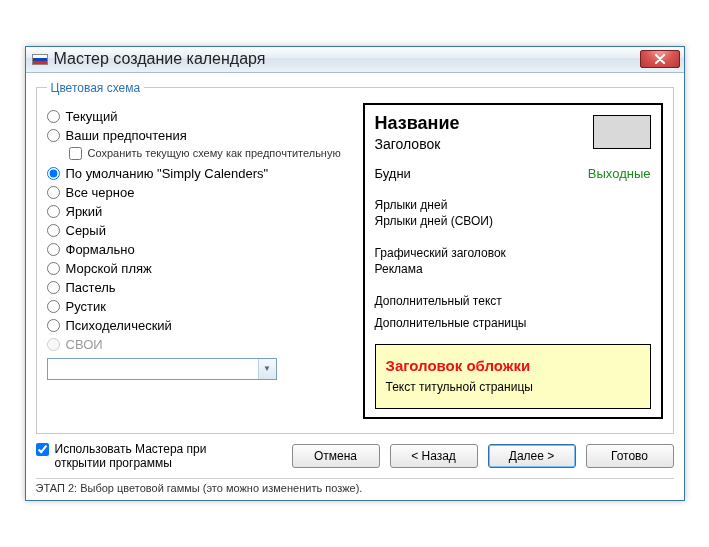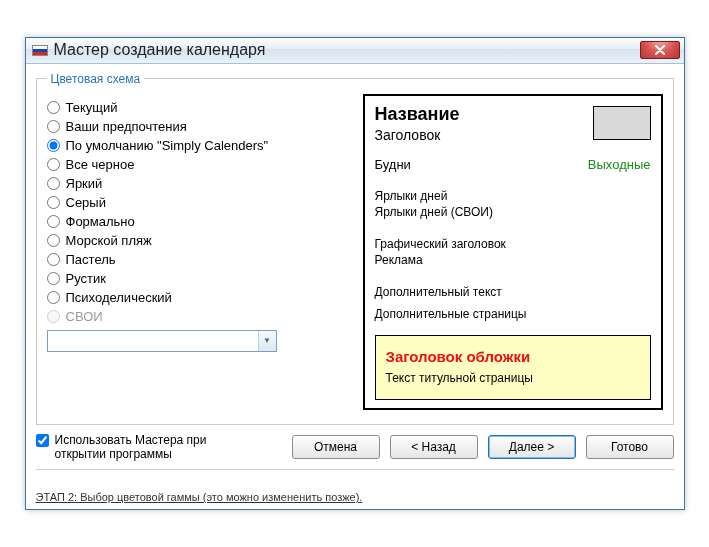--- a/index.html
+++ b/index.html
@@ -164,24 +164,23 @@
     font: inherit; font-size: 12px;
     cursor: pointer;
   }
   button.btn.default {
     border: 1px solid #2d6fb1;
     box-shadow: 0 0 0 1px #7fbdf0 inset;
   }
   .status {
     margin-top: 8px;
     border-top: 1px solid #cfcfcf;
-    padding-top: 21px;
+    padding-top: 3px;
     font-size: 11px;
     color: #333;
-    text-decoration: underline;
   }
 </style>
 </head>
 <body>
 
 <div class="window">
 
   <div class="titlebar">
     <span class="flag"></span>
     <span class="title">Мастер создание календаря</span>
@@ -201,20 +200,24 @@
         <div class="left">
 
           <label class="radio-row">
             <input type="radio" name="scheme" style="">
             <span>Текущий</span>
           </label>
 
           <label class="radio-row">
             <input type="radio" name="scheme" style="">
             <span>Ваши предпочтения</span>
+          </label>
+          <label class="sub-check">
+            <input type="checkbox" style="">
+            <span>Сохранить текущую схему как предпочтительную</span>
           </label>
 
           <label class="radio-row">
             <input type="radio" name="scheme" checked="" style="">
             <span>По умолчанию "Simply Calenders"</span>
           </label>
           <label class="radio-row">
             <input type="radio" name="scheme" style="">
             <span>Все черное</span>
           </label>

